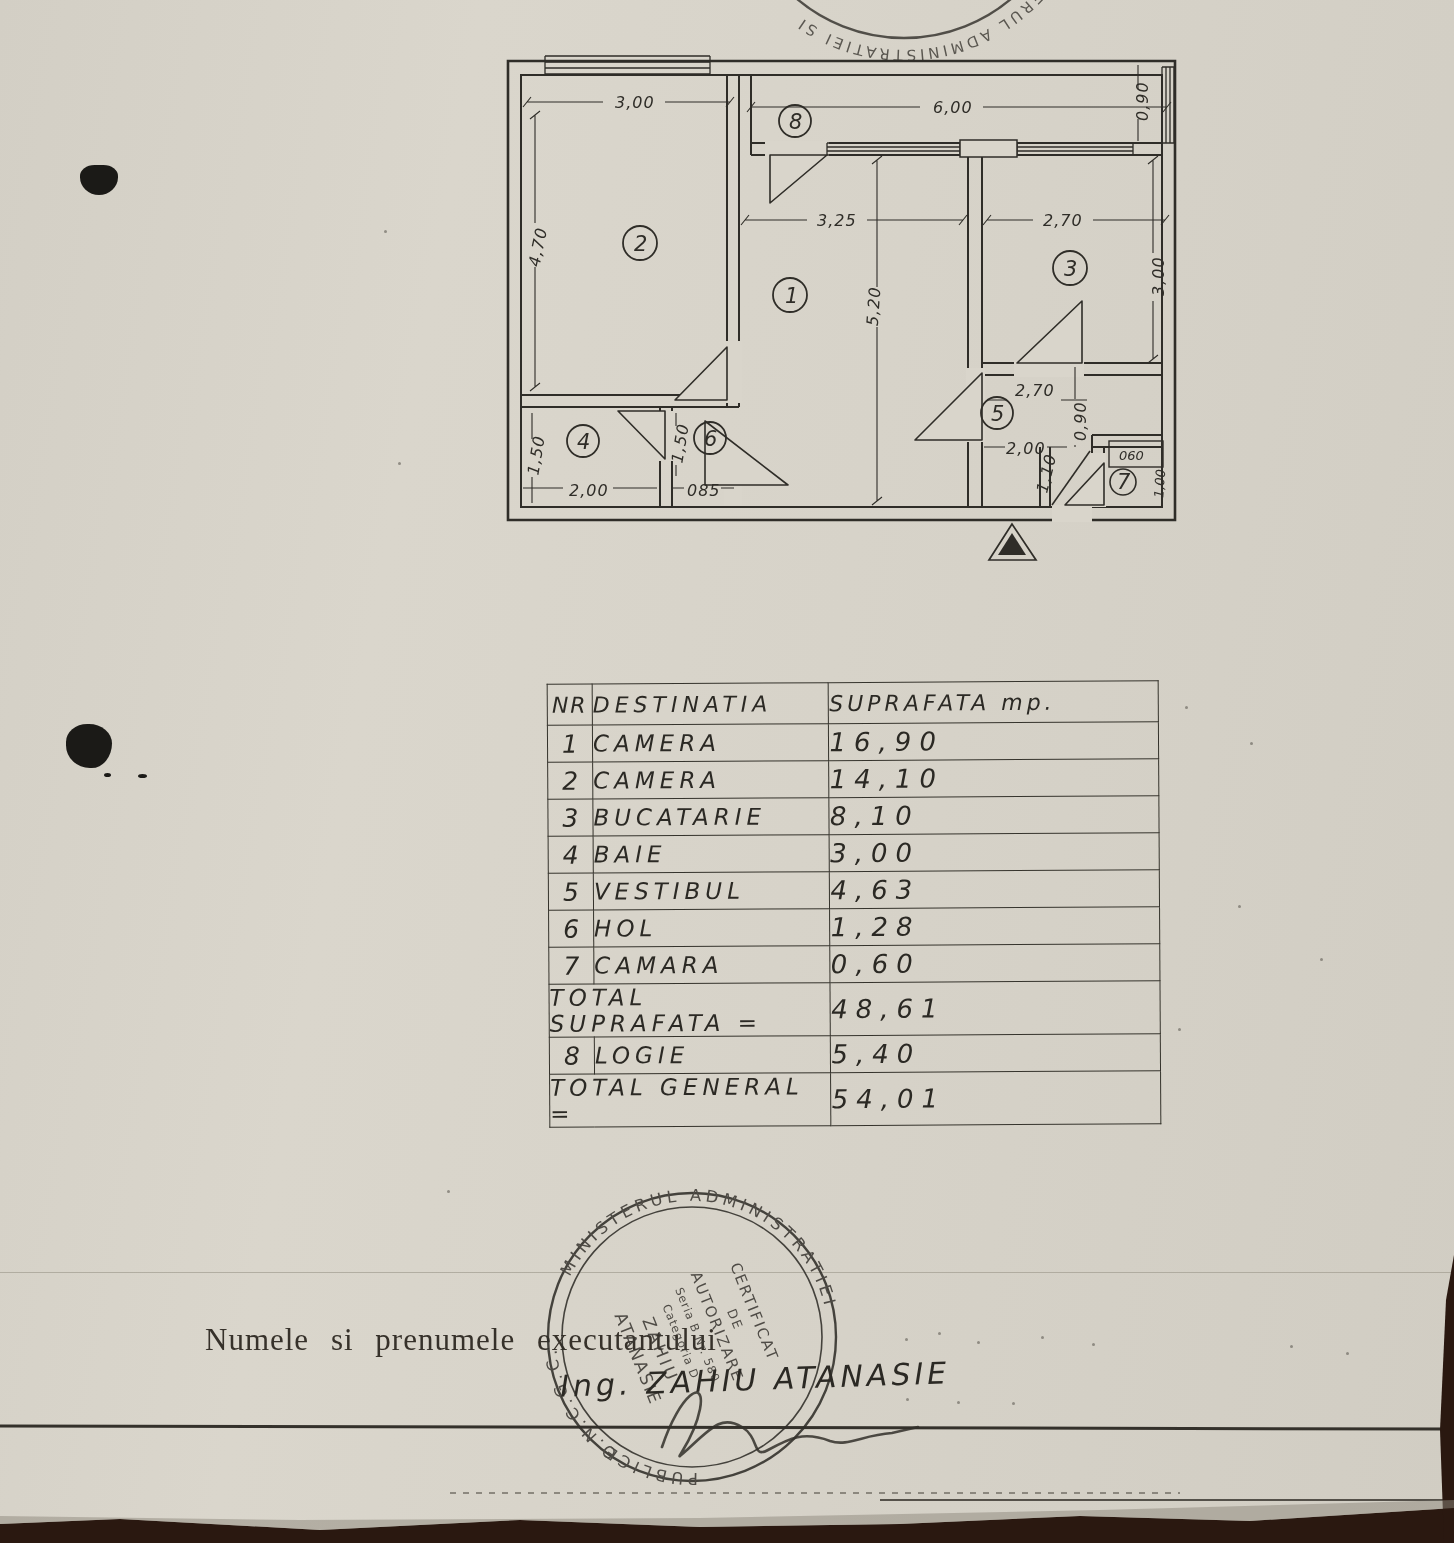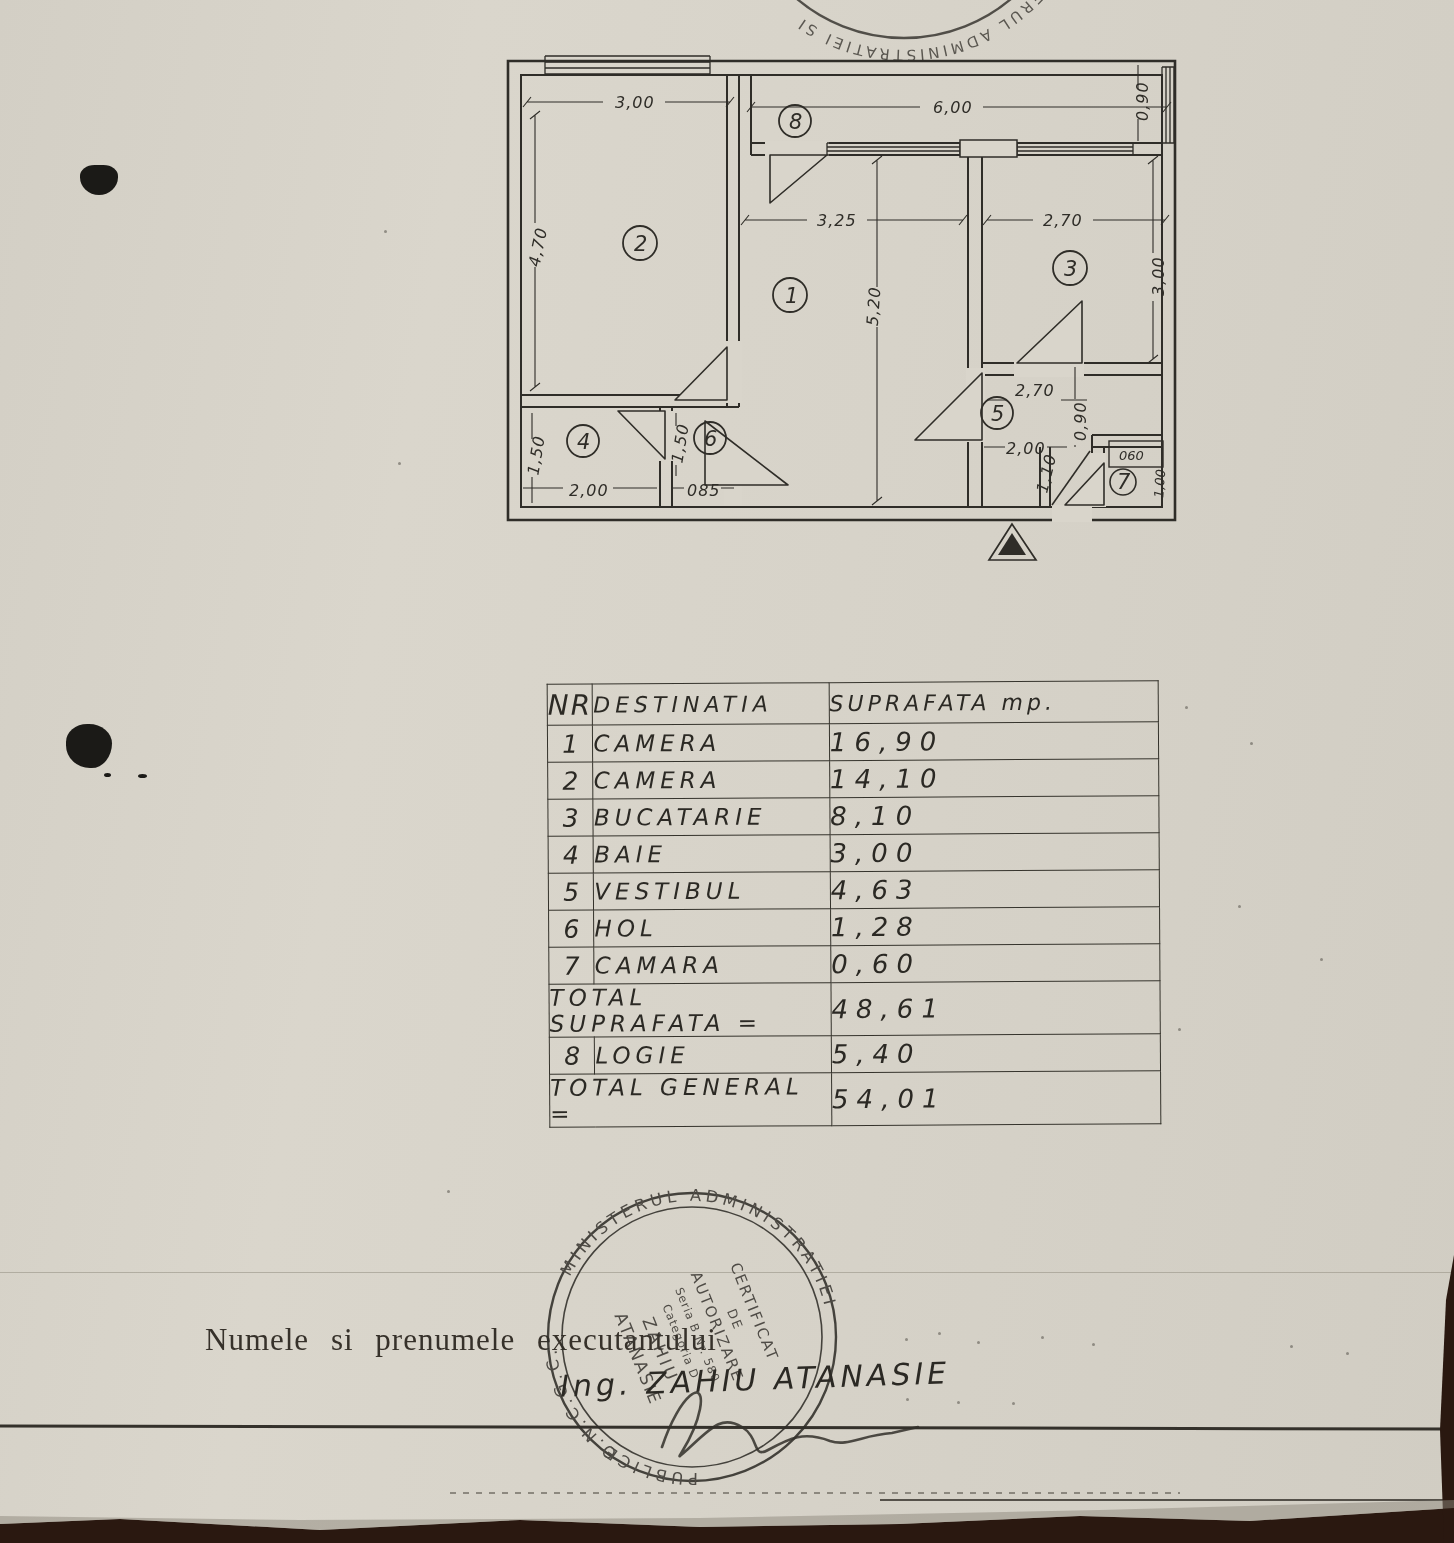--- a/index.html
+++ b/index.html
@@ -18,21 +18,21 @@
   .paperfill{fill:#d9d5cb;}
   .stamp-ink{fill:#3b3833;}
   .stamp-ring-text{font-size:16.5px;letter-spacing:4px;fill:#3b3833;}
   .stamp-top-text{font-size:15px;letter-spacing:3.5px;fill:#45423c;}
 
   .area-table{position:absolute;left:548px;top:682px;width:612px;border-collapse:collapse;
     transform:rotate(-0.35deg);}
   .area-table th,.area-table td{border:1.8px solid #35332c;padding:0;}
   .area-table th{height:40px;font-weight:normal;}
   .area-table td{height:36px;}
-  .h-nr{width:44px;font-size:28px;letter-spacing:2px;text-align:center;}
+  .h-nr{width:44px;font-size:22px;letter-spacing:2px;text-align:center;}
   .h-dest{width:236px;font-size:22px;letter-spacing:5px;text-align:left;padding-left:14px;}
   .h-supr{width:330px;font-size:22px;letter-spacing:4px;text-align:left;padding-left:44px;}
   .c-nr{text-align:center;font-size:25px;}
   .c-dest{padding-left:16px;font-size:23px;letter-spacing:5px;}
   .c-area{padding-left:62px;font-size:26px;letter-spacing:8px;}
   .c-total-label{padding-left:38px;font-size:23px;letter-spacing:5px;}
 
   .footer-label{position:absolute;font-size:31px;letter-spacing:1px;word-spacing:13px;}
   .hand-name{position:absolute;font-size:30px;letter-spacing:4px;transform:rotate(-2deg);}
   .rule{position:absolute;background:#34312b;}

